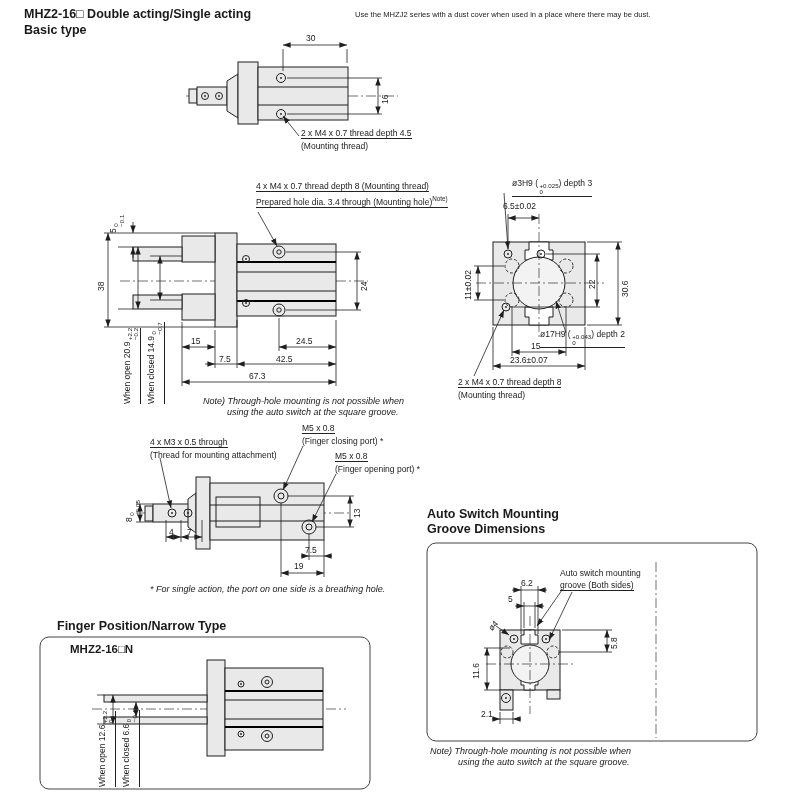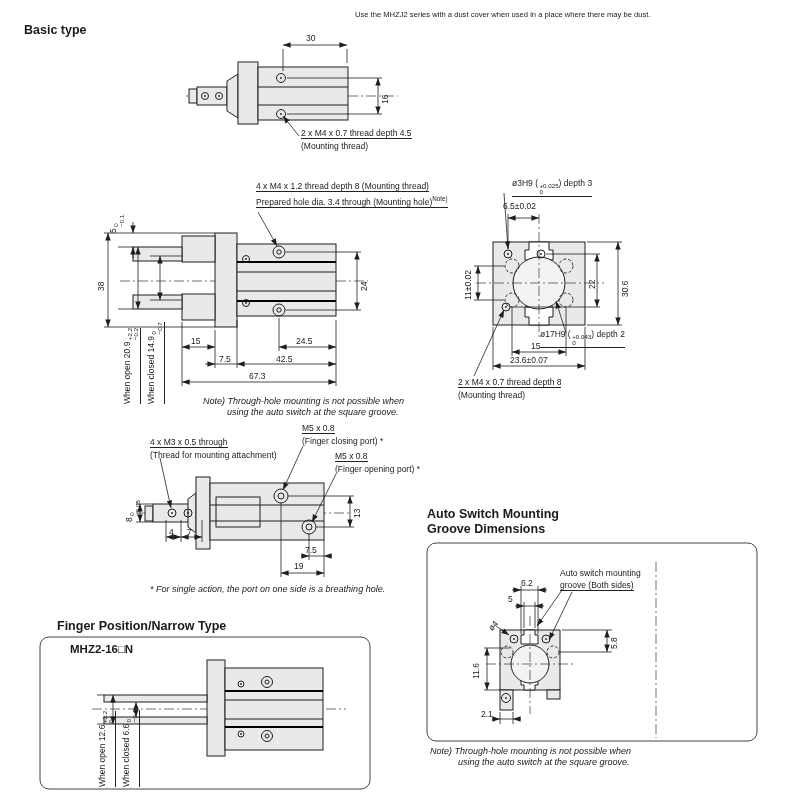--- a/index.html
+++ b/index.html
@@ -258,29 +258,30 @@
         <circle class="dot" cx="241" cy="734" r=".9"></circle>
     <circle class="ln" cx="267" cy="736" r="5.5"></circle>
         <circle class="ln" cx="267" cy="736" r="2"></circle>
     <path class="dm" d="M97,695 H104"></path>
         <path class="dm" d="M97,724 H104"></path>
     <line class="dm" x1="113" y1="695" x2="113" y2="724" marker-start="url(#ae)" marker-end="url(#ae)"></line>
     <line class="dm" x1="136" y1="702" x2="136" y2="717" marker-start="url(#ae)" marker-end="url(#ae)"></line>
   </g>
 </svg>
 
+<div class="t title" style="left:24px;top:7px">MHZ2-16□ Double acting/Single acting</div>
 <div class="t title" style="left:24px;top:23px">Basic type</div>
 <div class="t small" style="left:355px;top:10px">Use the MHZJ2 series with a dust cover when used in a place where there may be dust.</div>
 
 <div class="t" style="left:306px;top:33px">30</div>
 <div class="t v" style="left:380px;top:104px">16</div>
 <div class="t u" style="left:301px;top:128px">2 x M4 x 0.7 thread depth 4.5</div>
 <div class="t" style="left:301px;top:141px">(Mounting thread)</div>
 
-<div class="t u" style="left:256px;top:181px">4 x M4 x 1.2 thread depth 8 (Mounting thread)</div>
+<div class="t u" style="left:256px;top:181px">4 x M4 x 0.7 thread depth 8 (Mounting thread)</div>
 <div class="t u" style="left:256px;top:194px"><span>Prepared hole dia. 3.4 through (Mounting hole)</span><span class="sup">Note)</span></div>
 <div class="t v" style="left:108px;top:233px"><span>5</span><span class="tol">
         <i>0</i>
         <i>−0.1</i>
       </span></div>
 <div class="t v" style="left:96px;top:291px">38</div>
 <div class="t v u" style="left:122px;top:404px"><span>When open 20.9</span><span class="tol">
         <i>+2.2</i>
         <i>−0.2</i>
       </span></div>

